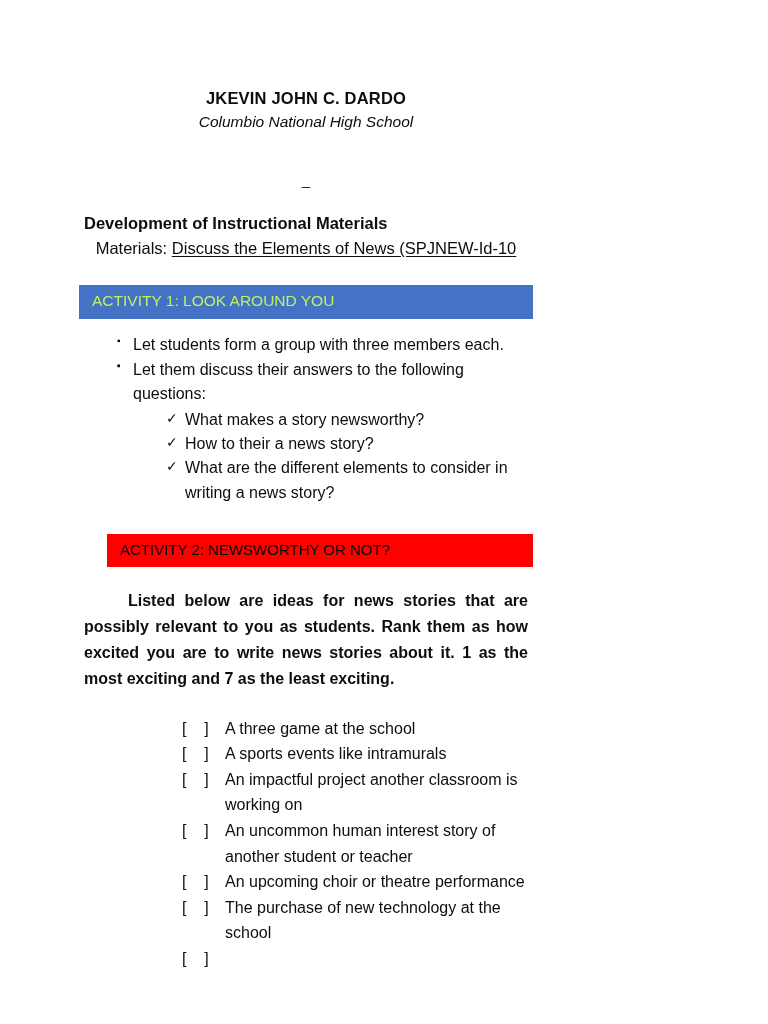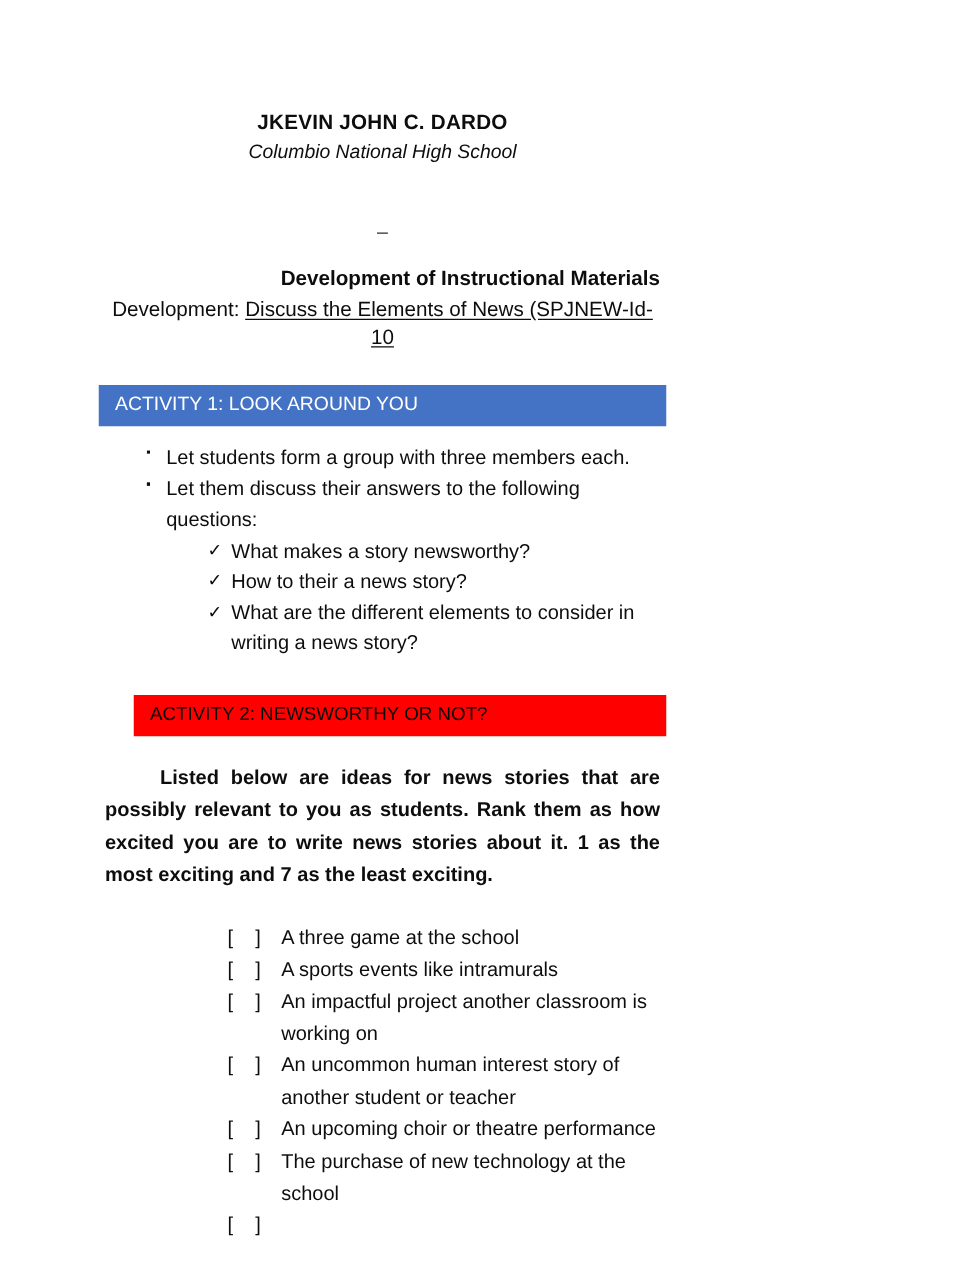--- a/index.html
+++ b/index.html
@@ -54,21 +54,21 @@
   .dash-line {
     text-align: center;
     font-size: 15px;
     line-height: 1;
     margin-top: 16px;
     color: #1a1a1a;
   }
 
   
   .doc-title {
-    text-align: right;
+    text-align: left;
     font-size: 16.5px;
     font-weight: bold;
     margin-top: 26px;
     line-height: 1.3;
   }
   .competency-line {
     text-align: center;
     font-size: 16.5px;
     margin-top: 3px;
     line-height: 1.35;
@@ -82,21 +82,21 @@
   .banner {
     margin-left: -5px;
     margin-right: -5px;
     padding: 7px 13px 8px 13px;
     font-size: 15.5px;
     line-height: 1.2;
     box-sizing: border-box;
   }
   .banner-blue {
     background: #4472c4;
-    color: #ffffff;
+    color: #bef264;
     margin-top: 26px;
   }
   .banner-red {
     background: #ff0000;
     color: #0a0a0a;
     margin-top: 29px;
     font-size: 15px;
     margin-left: 23px;
   }
 
@@ -177,21 +177,21 @@
 
   <div class="doc-header">
     <div class="author-name">JKEVIN JOHN C. DARDO</div>
     <div class="school-name">Columbio National High School</div>
     <div class="rule">______________________________________________________________________</div>
     <div class="dash-line">_</div>
   </div>
 
   <div class="doc-title">Development of Instructional Materials</div>
   <div class="competency-line">
-    <span>Development:</span>
+    <span>Materials:</span>
     <span class="competency-value">Discuss the Elements of News (SPJNEW-Id-10</span>
   </div>
 
   <div class="banner banner-blue">ACTIVITY 1: LOOK AROUND YOU</div>
 
   <ul class="bullet-list">
     <li class="bullet-item">
       <span class="marker">▪</span>
       <span>Let students form a group with three members each.</span>
     </li>

